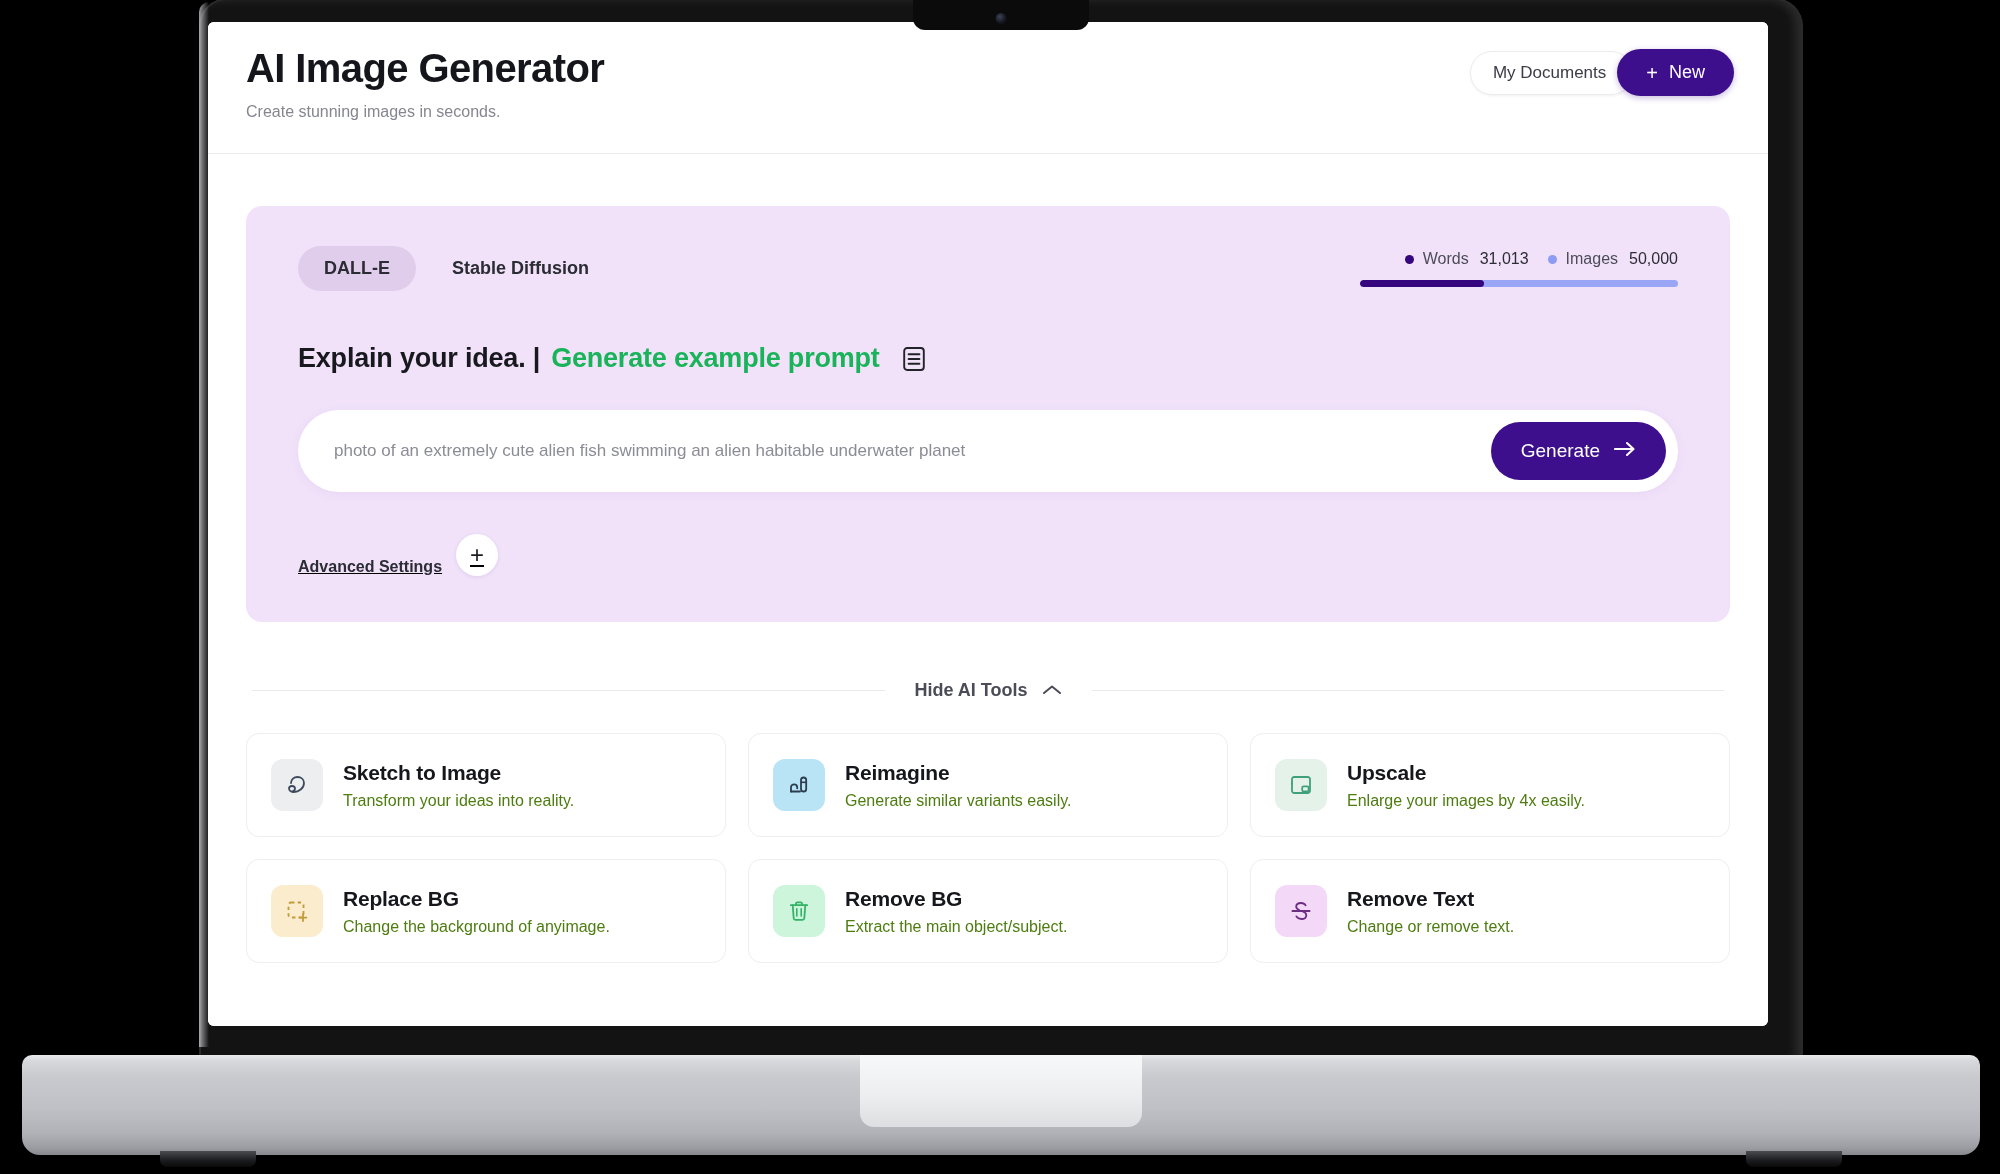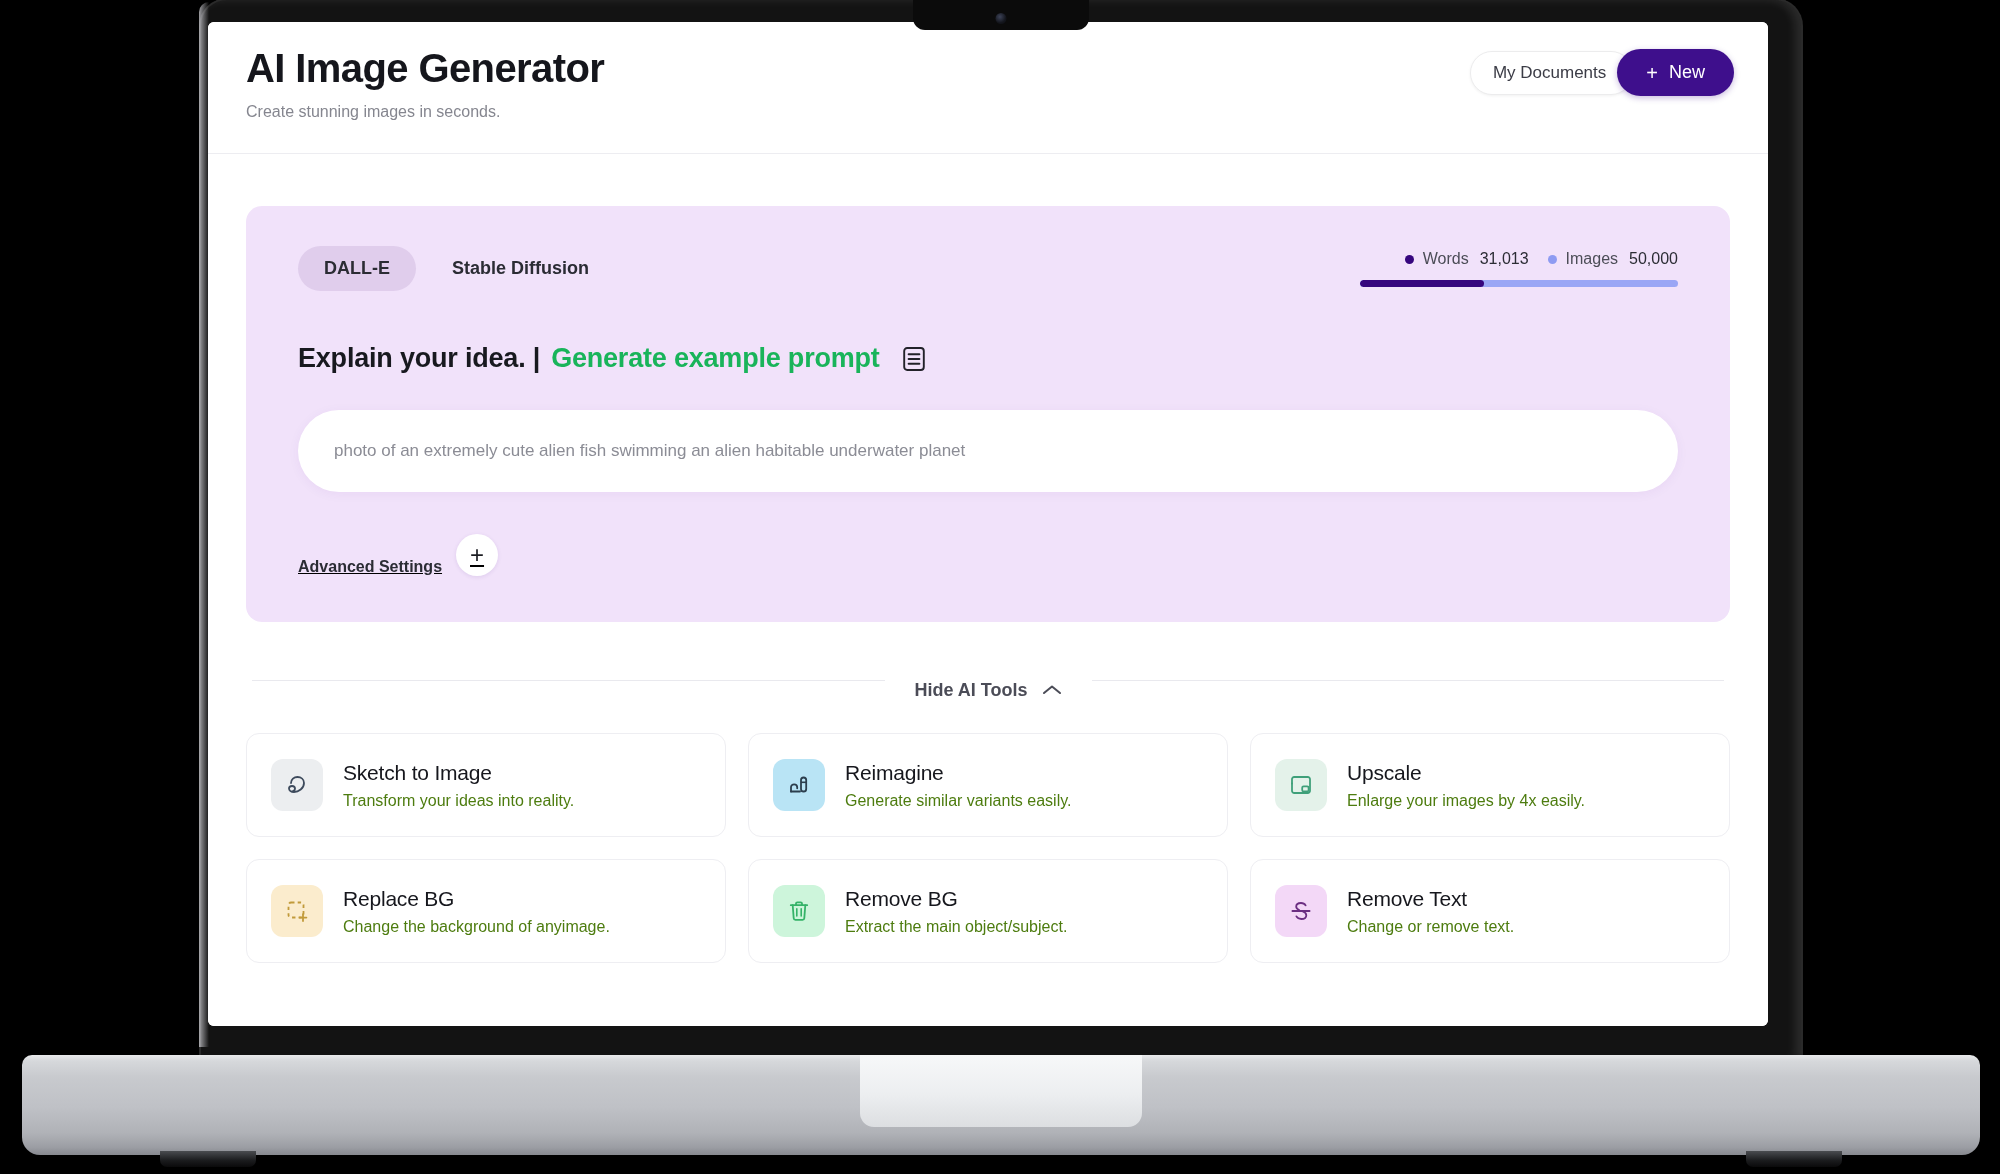--- a/index.html
+++ b/index.html
@@ -304,20 +304,21 @@
     background: #ffffff;
     border: none;
     display: flex; align-items: center; justify-content: center;
     font-size: 24px; color: #1b1c22; line-height: 1;
     box-shadow: 0 1px 4px rgba(60,20,120,0.10);
   }
 
   
   .tools-divider {
     display: flex;
+    align-items: center;
     gap: 0;
     margin: 58px 44px 0 44px;
   }
   .tools-divider .line { flex: 1; height: 1px; background: #e9e9ee; }
   .tools-divider .label {
     padding: 0 30px;
     font-size: 18px;
     font-weight: bold;
     color: #4b4c57;
     display: flex;
@@ -343,21 +344,21 @@
     gap: 20px;
     min-height: 104px;
   }
   .tool-icon {
     width: 52px; height: 52px;
     border-radius: 12px;
     flex: 0 0 52px;
     display: flex; align-items: center; justify-content: center;
   }
   .tool-text { display: flex; flex-direction: column; gap: 7px; }
-  .tool-title { font-size: 21px; font-weight: normal; color: #16171d; letter-spacing: -0.2px; }
+  .tool-title { font-size: 21px; font-weight: bold; color: #16171d; letter-spacing: -0.2px; }
   .tool-desc { font-size: 16px; color: #4d7c0f; }
 </style>
 </head>
 <body>
 
 <div class="stage">
 
   <div class="laptop-lid">
     <div class="notch">
       <div class="notch-cam"></div>
@@ -414,20 +415,29 @@
               <rect x="2.2" y="2" width="19.6" height="22" rx="3" stroke="#222229" stroke-width="1.9"></rect>
               <line x1="6.6" y1="8.2" x2="17.4" y2="8.2" stroke="#222229" stroke-width="1.9" stroke-linecap="round"></line>
               <line x1="6.6" y1="13" x2="17.4" y2="13" stroke="#222229" stroke-width="1.9" stroke-linecap="round"></line>
               <line x1="6.6" y1="17.8" x2="17.4" y2="17.8" stroke="#222229" stroke-width="1.9" stroke-linecap="round"></line>
             </svg>
           </span>
         </div>
 
         <div class="prompt-bar">
           <input class="prompt-input" type="text" placeholder="photo of an extremely cute alien fish swimming an alien habitable underwater planet" style="">
+          <button class="btn-generate">
+            <span>Generate</span>
+            <span>
+              <svg width="22" height="16" viewBox="0 0 22 16" fill="none">
+                <line x1="1" y1="8" x2="19" y2="8" stroke="#ffffff" stroke-width="2.1" stroke-linecap="round"></line>
+                <polyline points="13,2 19.5,8 13,14" stroke="#ffffff" stroke-width="2.1" fill="none" stroke-linecap="round" stroke-linejoin="round"></polyline>
+              </svg>
+            </span>
+          </button>
         </div>
 
         <div class="advanced-row">
           <span class="advanced-label">Advanced Settings</span>
           <button class="advanced-plus">+</button>
         </div>
 
       </div>
 
       <div class="tools-divider">

